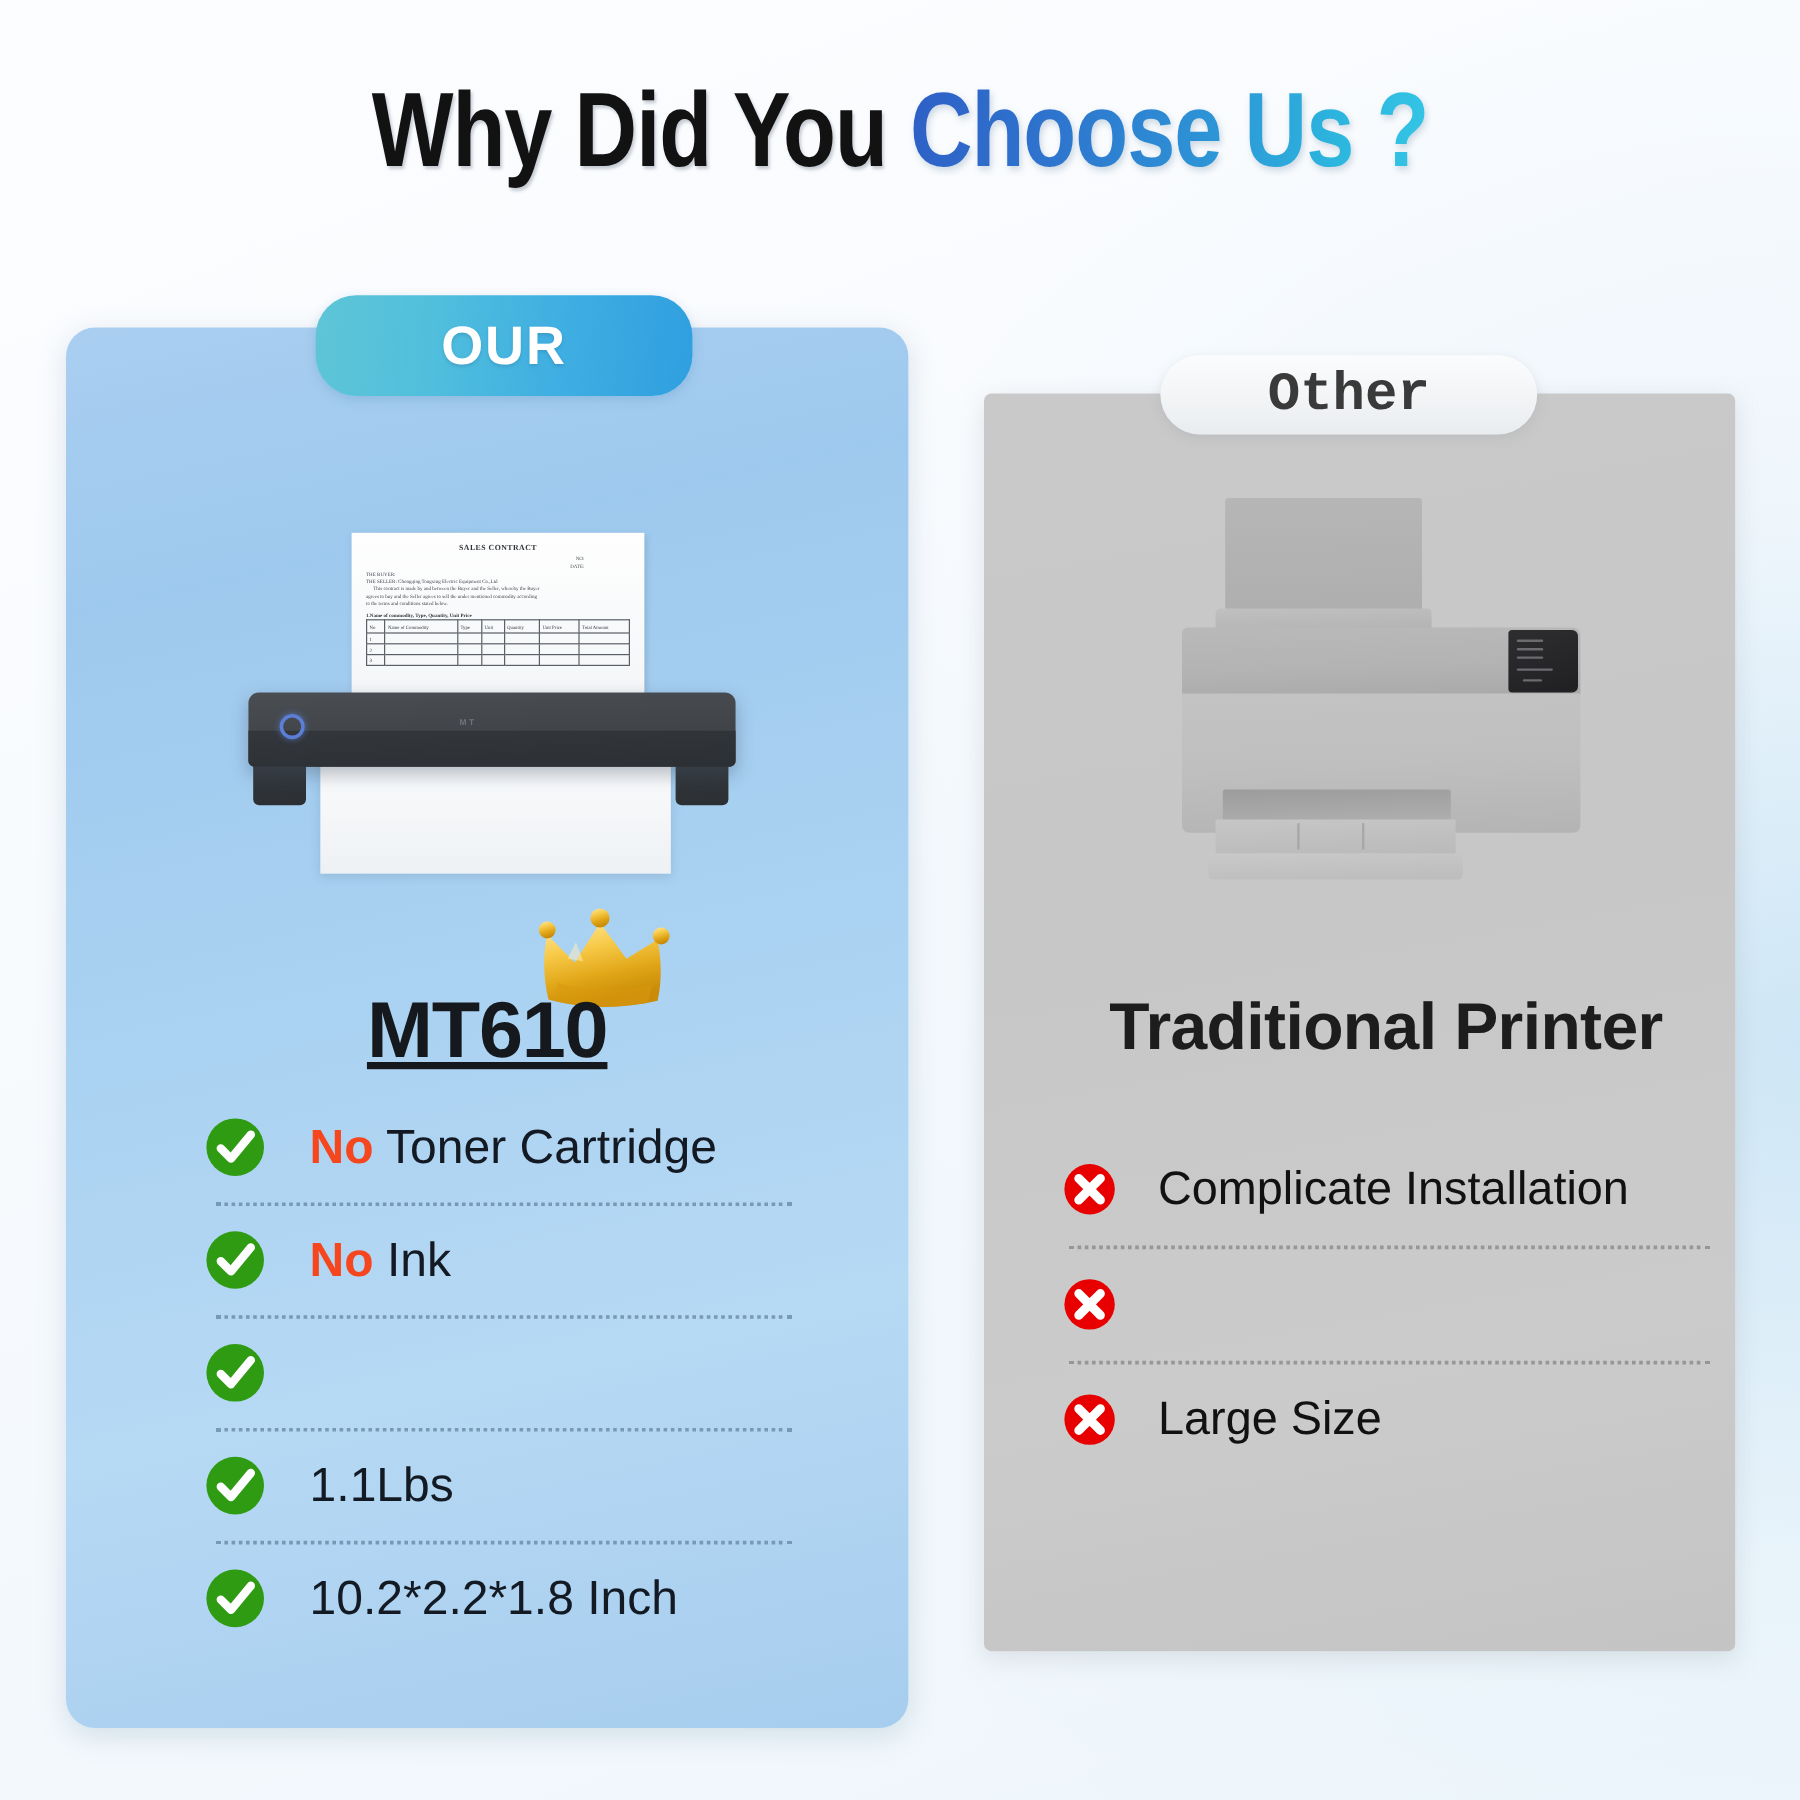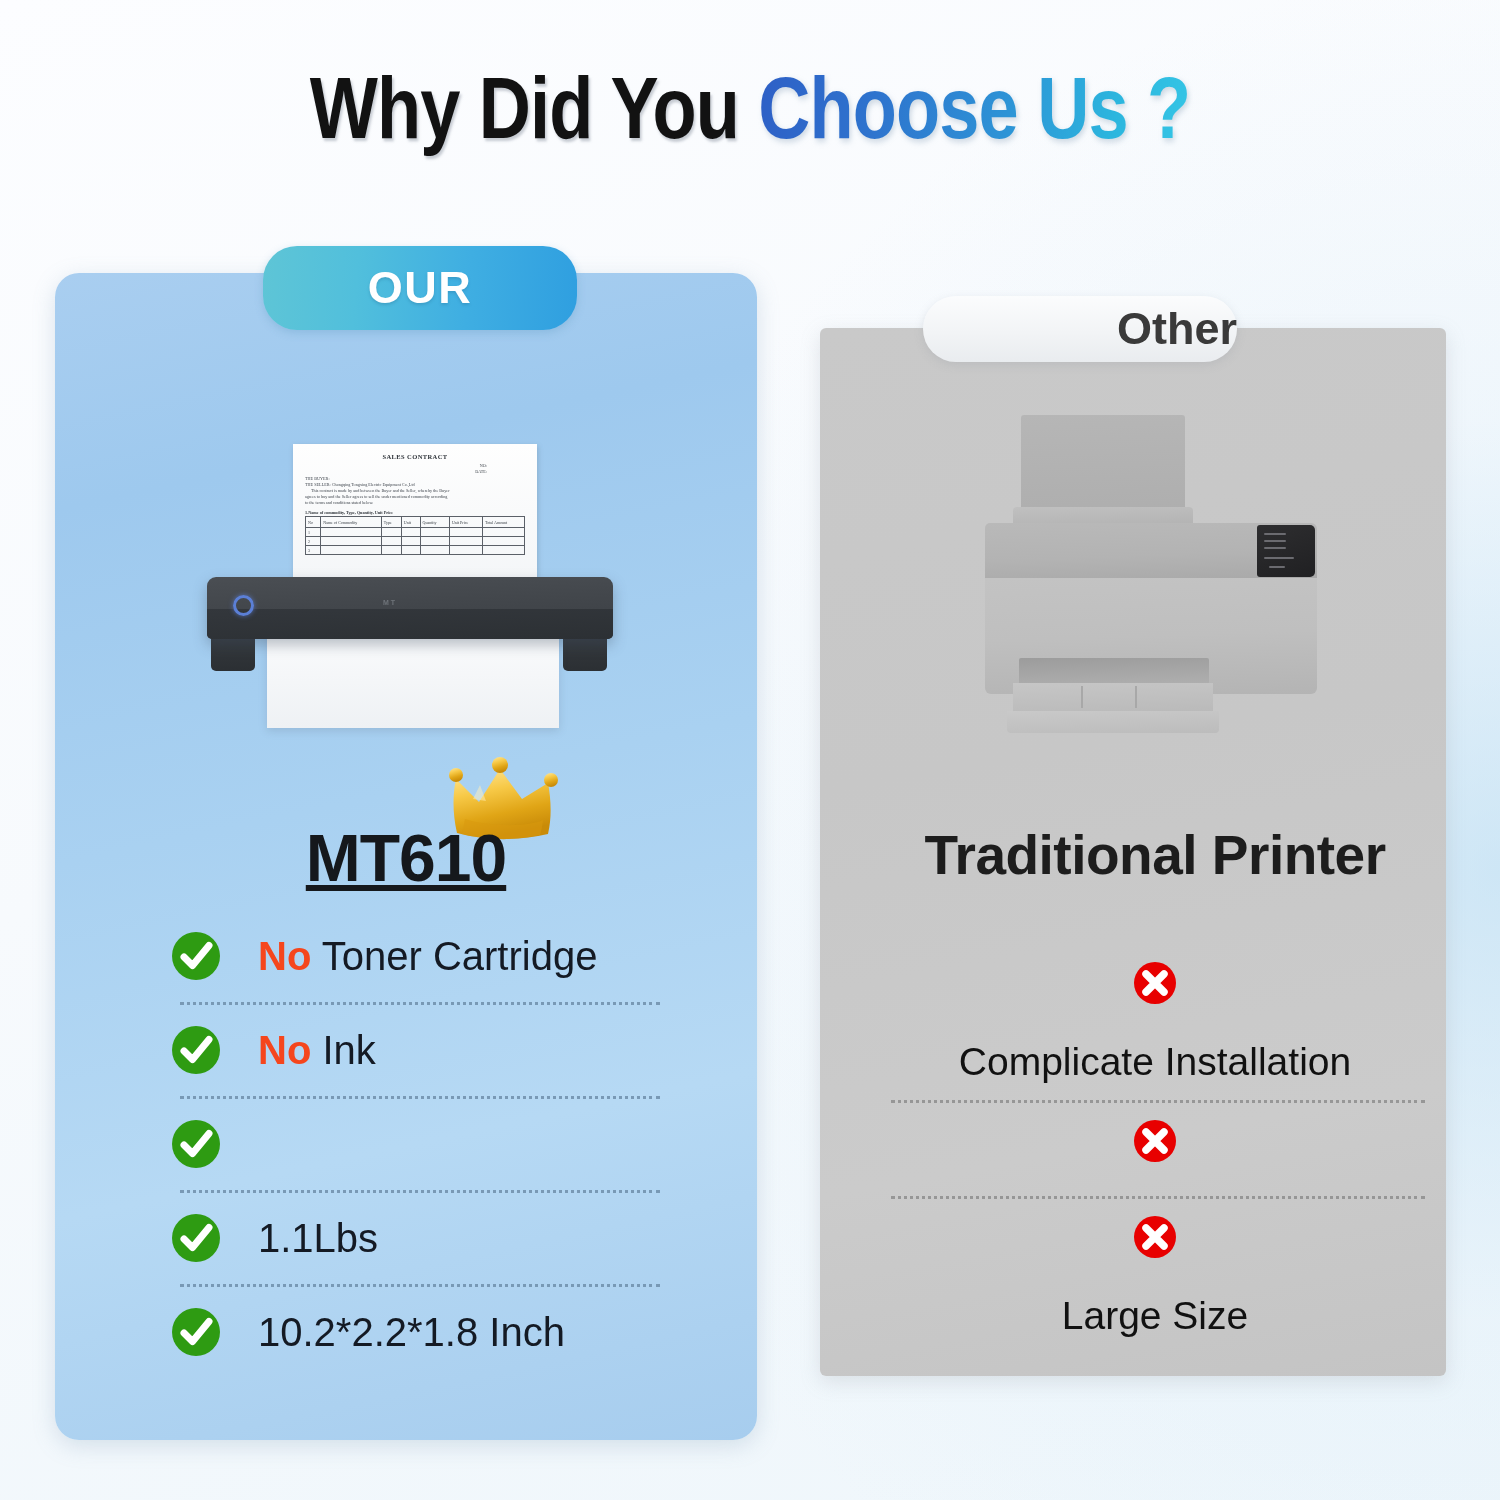--- a/index.html
+++ b/index.html
@@ -52,25 +52,26 @@
     border-radius:34px;
     background:linear-gradient(95deg,#5ec5d6 0%,#51bfdc 30%,#3faee2 65%,#2f9fe0 100%);
     display:flex; align-items:center; justify-content:center;
     box-shadow:0 3px 9px rgba(90,150,190,0.30);
   }
   .badge-our span{
     color:#fff; font-size:45px; font-weight:bold; letter-spacing:1.5px;
     text-shadow:0 2px 3px rgba(40,110,150,0.30);
   }
   .badge-other{
-    position:absolute; left:923px; top:296px; width:314px; height:66px;
+    position:absolute; left:967px; top:296px; width:314px; height:66px;
     border-radius:33px;
     background:linear-gradient(180deg,#fbfcfd 0%,#f2f4f6 55%,#e9ecef 100%);
-    display:flex; align-items:center; justify-content:flex-end;
+    display:flex; align-items:center; justify-content:center;
     box-shadow:0 3px 9px rgba(150,155,165,0.25);
+    font-family:Liberation Mono, monospace;
   }
   .badge-other span{
     color:#3a3a3a; font-size:45px; font-weight:bold; letter-spacing:0px;
   }
 
   
   .name-our{
     position:absolute; left:55px; top:820px; width:702px; text-align:center;
     font-size:66px; font-weight:bold; color:#15181c; letter-spacing:-1px;text-decoration:underline;
   }
@@ -80,21 +81,21 @@
   .name-other{
     position:absolute; left:820px; top:823px; width:626px; text-align:center;
     font-size:55px; font-weight:bold; color:#1d1d1d; letter-spacing:-0.5px;margin-left:22px;
   }
 
   
   .list-our{ position:absolute; left:170px; top:925px; width:490px; }
   .list-other{ position:absolute; left:885px; top:960px; width:540px; }
 
   .frow{ display:flex; align-items:center; gap:36px; min-height:62px; }
-  .list-other .frow{ gap:34px; align-items:center;flex-direction:column; }
+  .list-other .frow{ gap:34px; align-items:center; }
   .fdiv{
     height:0; border-top:3px dotted #6f8fab; opacity:.85; margin:15px 0 14px 10px;
   }
   .list-other .fdiv{ border-top-color:#8e8e8e; margin:16px 0 15px 6px; }
 
   .ftext{ font-size:40px; color:#141a24; line-height:1.12; }
   .list-other .ftext{ font-size:39px; color:#111; }
   .no-word{ color:#f5461d; font-weight:bold; }
 
   .ico{ flex:0 0 auto; width:52px; height:52px; }

